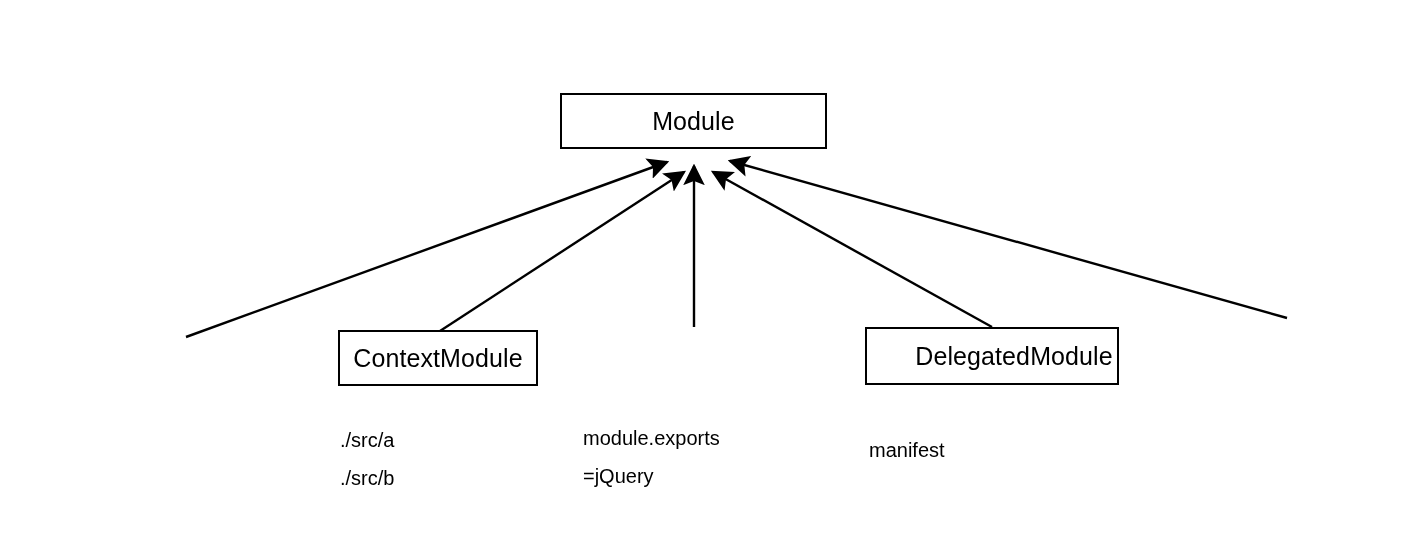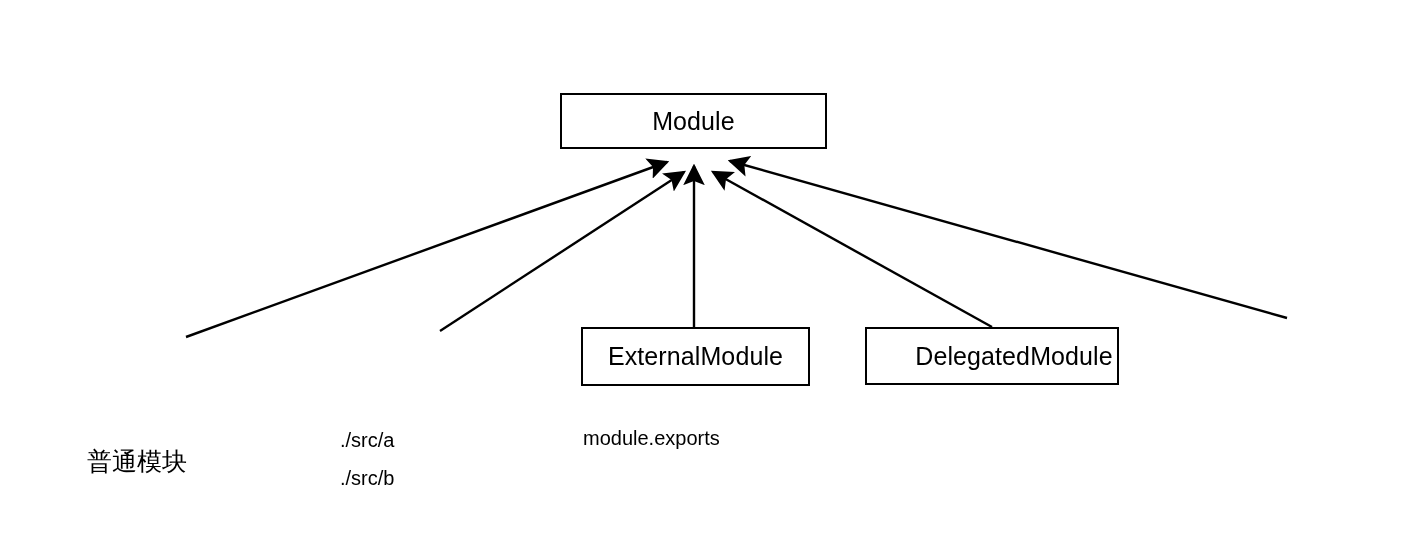--- a/index.html
+++ b/index.html
@@ -71,32 +71,33 @@
       <line x1="963" y1="327" x2="684" y2="172" marker-end="url(#arrowhead)"></line>
       <line x1="1258" y1="318" x2="701" y2="161" marker-end="url(#arrowhead)"></line>
     </g>
   </svg>
 
   <div class="node" style="left:531px; top:93px; width:267px; height:56px;">
     <span>Module</span>
   </div>
 
 
+  <div class="node" style="left:309px; top:330px; width:200px; height:56px;">
+    <span>ContextModule</span>
+  </div>
 
-  <div class="node" style="left:552px; top:327px; width:229px; height:59px;">
-    <span>ExternalModule</span>
-  </div>
 
   <div class="node" style="left:836px; top:327px; width:254px; height:58px;padding-left:44px;">
     <span>DelegatedModule</span>
   </div>
 
 
-  <div class="caption cjk" style="left:58px; top:443px;">普通模块</div>
 
   <div class="caption" style="left:311px; top:421px;">./src/a</div>
   <div class="caption" style="left:311px; top:459px;">./src/b</div>
 
   <div class="caption" style="left:554px; top:419px;">module.exports</div>
+  <div class="caption" style="left:554px; top:457px;">=jQuery</div>
 
+  <div class="caption" style="left:840px; top:431px;">manifest</div>
 
 
 </div>
 
 </body></html>

